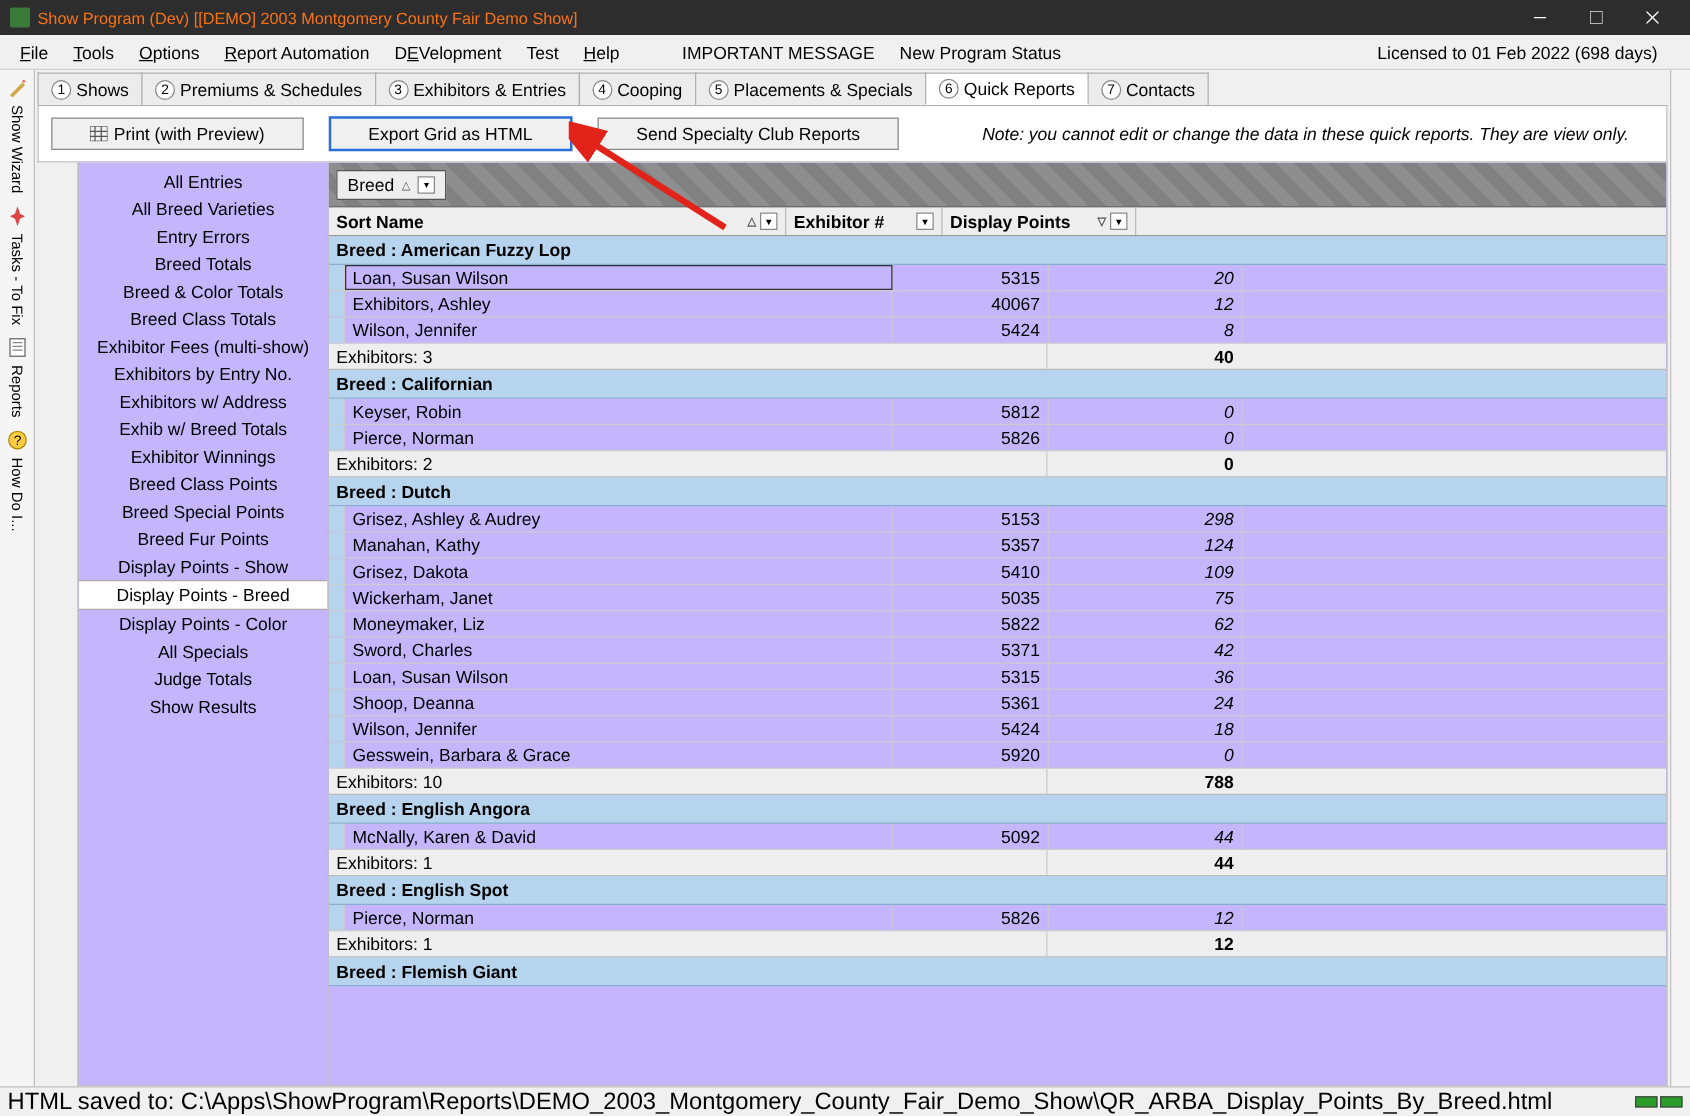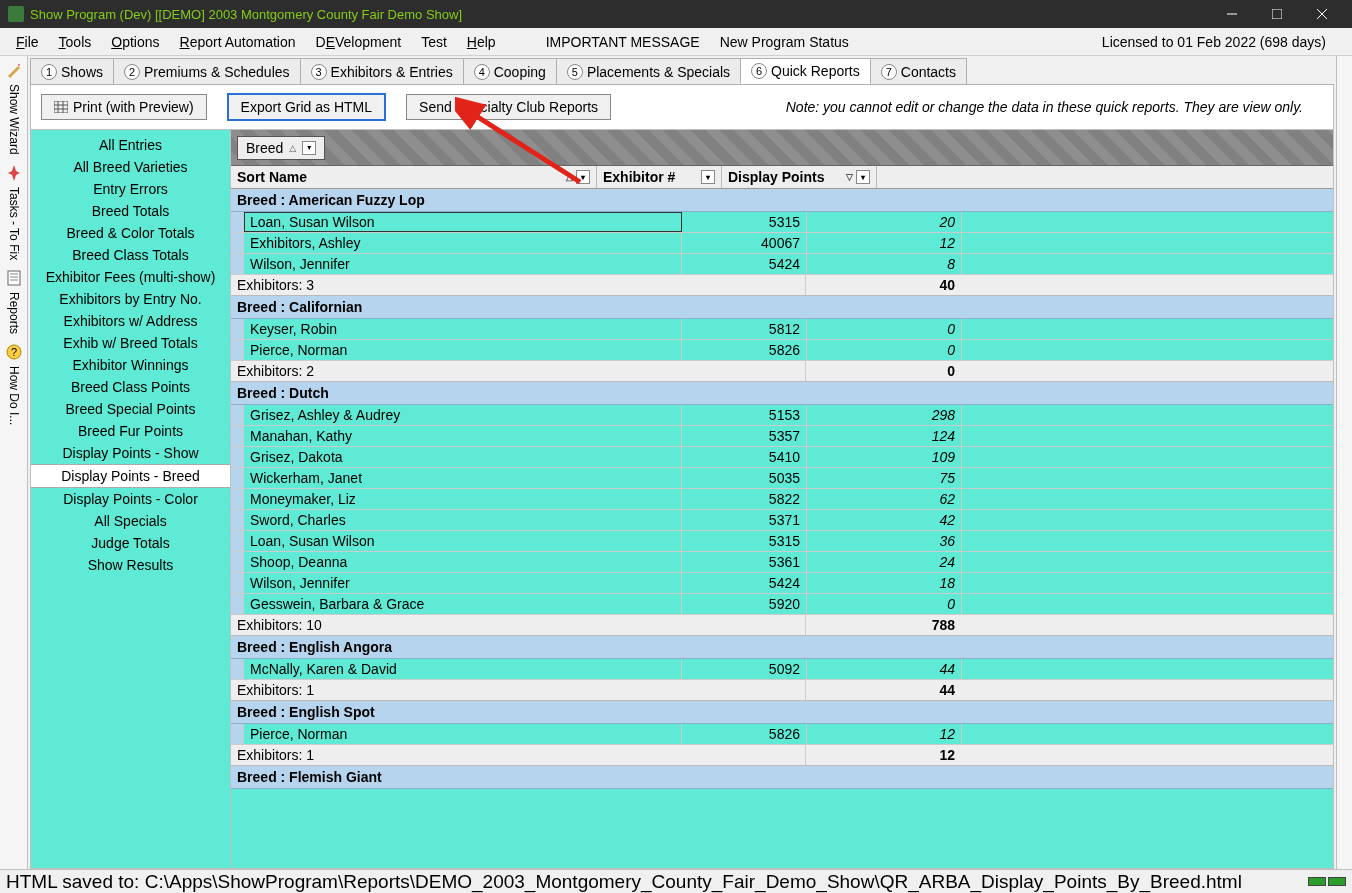--- a/index.html
+++ b/index.html
@@ -1,19 +1,19 @@
 <!DOCTYPE html>
 <html><head>
 <meta charset="utf-8">
 <style>
   * { box-sizing: border-box; margin: 0; padding: 0; font-family: 'Segoe UI', Tahoma, sans-serif; }
   body { background: #e8e8e8; width: 1352px; height: 893px; overflow: hidden; display: flex; flex-direction: column; }
 
   
-  .titlebar { background: #2d2d2d; color: #84cc16; height: 28px; display: flex; align-items: center; padding: 0 8px; }
+  .titlebar { background: #2d2d2d; color: #f97316; height: 28px; display: flex; align-items: center; padding: 0 8px; }
   .titlebar .app-icon { width: 16px; height: 16px; background: #3a7a3a; border-radius: 2px; margin-right: 6px; }
   .titlebar .title { font-size: 13px; flex: 1; }
   .titlebar .win-controls { display: flex; gap: 0; }
   .titlebar .win-btn { width: 45px; height: 28px; display: flex; align-items: center; justify-content: center; color: #fff; }
   .titlebar .win-btn svg { width: 10px; height: 10px; }
 
   
   .menubar { background: #f0f0f0; height: 28px; display: flex; align-items: center; padding: 0 6px; border-bottom: 1px solid #d0d0d0; font-size: 14px; }
   .menubar .menu-item { padding: 3px 10px; cursor: default; }
   .menubar .menu-item u { text-decoration: underline; }
@@ -33,27 +33,27 @@
   .content { flex: 1; display: flex; flex-direction: column; padding: 2px 2px 0 2px; }
 
   
   .tabs { display: flex; border-bottom: 1px solid #b0b0b0; font-size: 14px; }
   .tab { padding: 4px 10px; border: 1px solid #b0b0b0; border-bottom: none; background: #ececec; margin-right: -1px; cursor: default; display: flex; align-items: center; gap: 4px; }
   .tab.active { background: #fff; border-bottom: 1px solid #fff; position: relative; z-index: 1; }
   .tab .circled { display: inline-flex; width: 16px; height: 16px; border: 1px solid #888; border-radius: 50%; align-items: center; justify-content: center; font-size: 11px; background: #fff; }
 
   
   .toolbar { padding: 8px 10px; background: #fff; border: 1px solid #c0c0c0; border-top: none; display: flex; align-items: center; gap: 20px; }
-  .toolbar .btn { padding: 4px 12px; border: 1px solid #888; background: #f0f0f0; font-size: 14px; cursor: default; display: flex; align-items: center; gap: 5px; }
+  .toolbar .btn { padding: 4px 30px; border: 1px solid #888; background: #f0f0f0; font-size: 14px; cursor: default; display: flex; align-items: center; gap: 5px; }
   .toolbar .btn.highlight { border: 2px solid #2a6fd6; }
   .toolbar .note { font-style: italic; margin-left: auto; font-size: 14px; padding-right: 20px; }
   .btn-icon { width: 14px; height: 12px; }
 
   
-  .body-split { flex: 1; display: flex; background: #5eead4; border: 1px solid #c0c0c0; border-top: none; overflow: hidden; }
+  .body-split { flex: 1; display: flex; background: #c4b5fd; border: 1px solid #c0c0c0; border-top: none; overflow: hidden; margin-left: 32px; }
   .report-list { width: 200px; border-right: 1px solid #c0c0c0; padding: 4px 0; overflow: auto; }
   .report-list .item { padding: 3px 10px; font-size: 14px; text-align: center; cursor: default; }
   .report-list .item.selected { background: #fff; border-top: 1px solid #aaa; border-bottom: 1px solid #aaa; }
 
   
   .grid-wrap { flex: 1; display: flex; flex-direction: column; overflow: hidden; }
   .group-header-band { height: 36px; background: #888; display: flex; align-items: center; padding-left: 6px;
     background-image: repeating-linear-gradient(45deg, rgba(255,255,255,0.05) 0 10px, rgba(0,0,0,0.05) 10px 20px);
     border-bottom: 1px solid #666; }
   .group-chip { background: #eee; border: 1px solid #555; padding: 3px 8px; font-size: 14px; display: flex; align-items: center; gap: 6px; }

